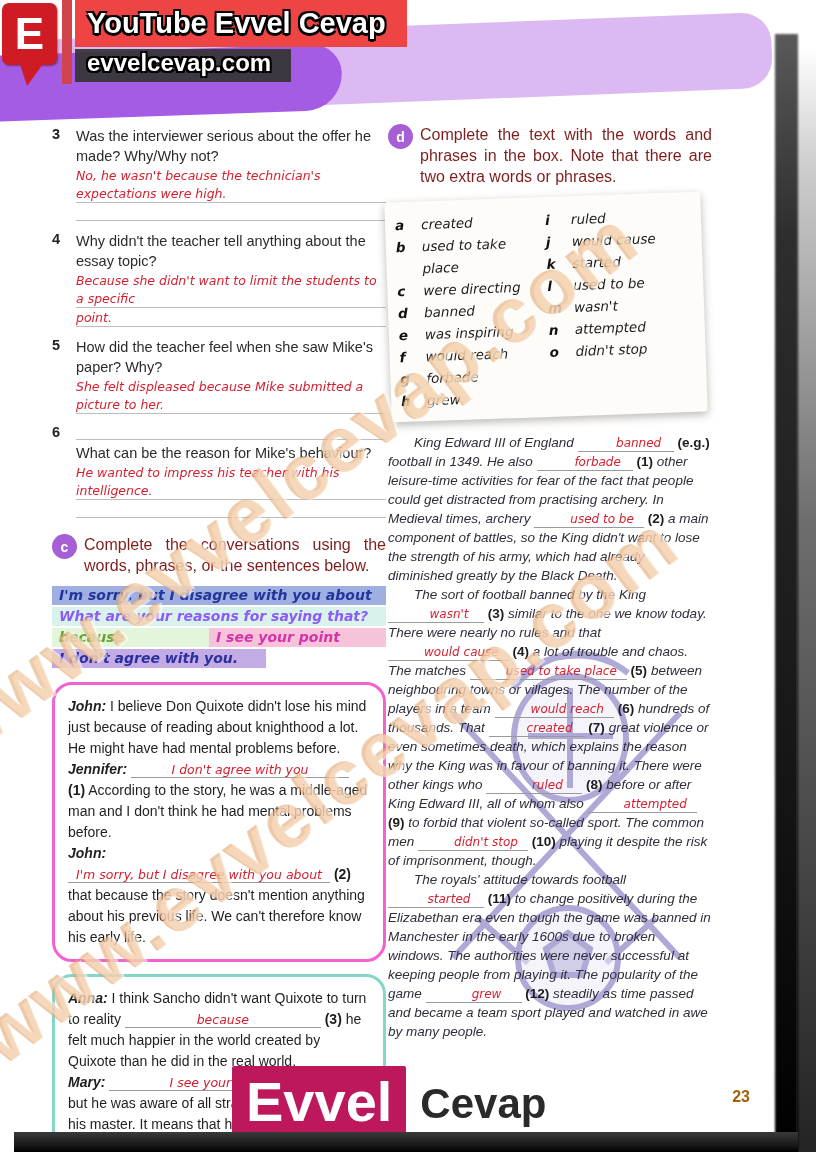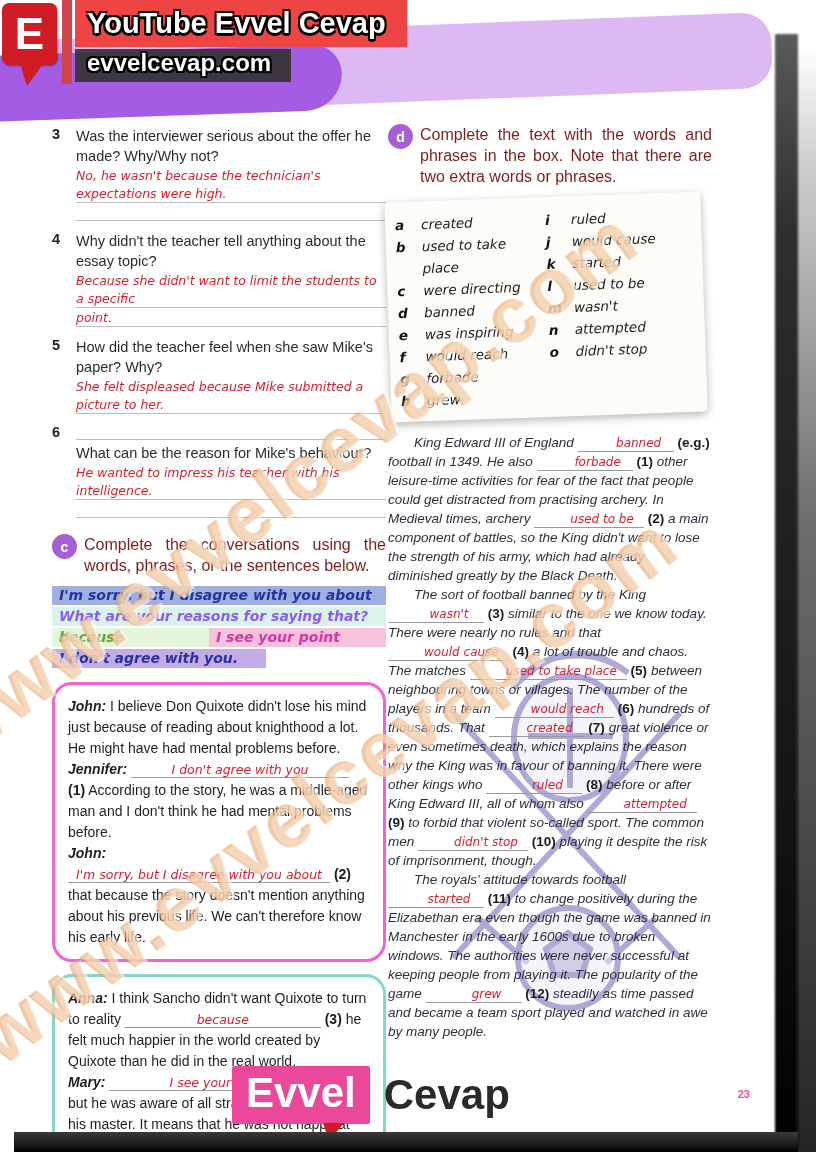--- a/index.html
+++ b/index.html
@@ -94,26 +94,26 @@
   .wb-v{font-family:"DejaVu Sans",sans-serif;font-style:italic;font-size:13.5px;color:#1c1c1c;}
 
   .essay{font-style:italic;font-size:13.5px;line-height:19px;color:#2e2e3c;position:relative;z-index:10;}
   .essay p{margin:0;text-indent:26px;}
   .essay .blank{min-width:96px;padding:0 10px;}
   .essay .hand{font-size:12px;}
   .essay .num{}
 
   
   .footer{position:absolute;left:232px;top:1066px;z-index:20;display:flex;align-items:center;}
-  .f-red{position:relative;background:#ec4899;color:#fff;font-weight:bold;font-size:42px;
+  .f-red{position:relative;background:#be185d;color:#fff;font-weight:bold;font-size:56px;
     padding:3px 14px 7px 14px;border-radius:2px;}
   .f-red::after{content:"";position:absolute;left:66%;bottom:-17px;width:0;height:0;
     border-left:6px solid transparent;border-right:15px solid transparent;border-top:18px solid #cf1c24;}
   .f-dark{color:#2a2a2a;font-weight:bold;font-size:42px;margin-left:14px;}
-  .pagenum{position:absolute;right:66px;top:1088px;font-weight:bold;font-size:11px;color:#ec4899;z-index:20;}
+  .pagenum{position:absolute;right:66px;top:1088px;font-weight:bold;font-size:16px;color:#a16207;z-index:20;}
 </style>
 </head>
 <body>
 
 <div class="edge-far-right" data-interactable="false"></div>
 <div class="edge-right" data-interactable="false"></div>
 <div class="edge-bottom" data-interactable="false"></div>
 
 <div class="deco-lavender" data-interactable="false"></div>
 <div class="deco-purple" data-interactable="false"></div>

